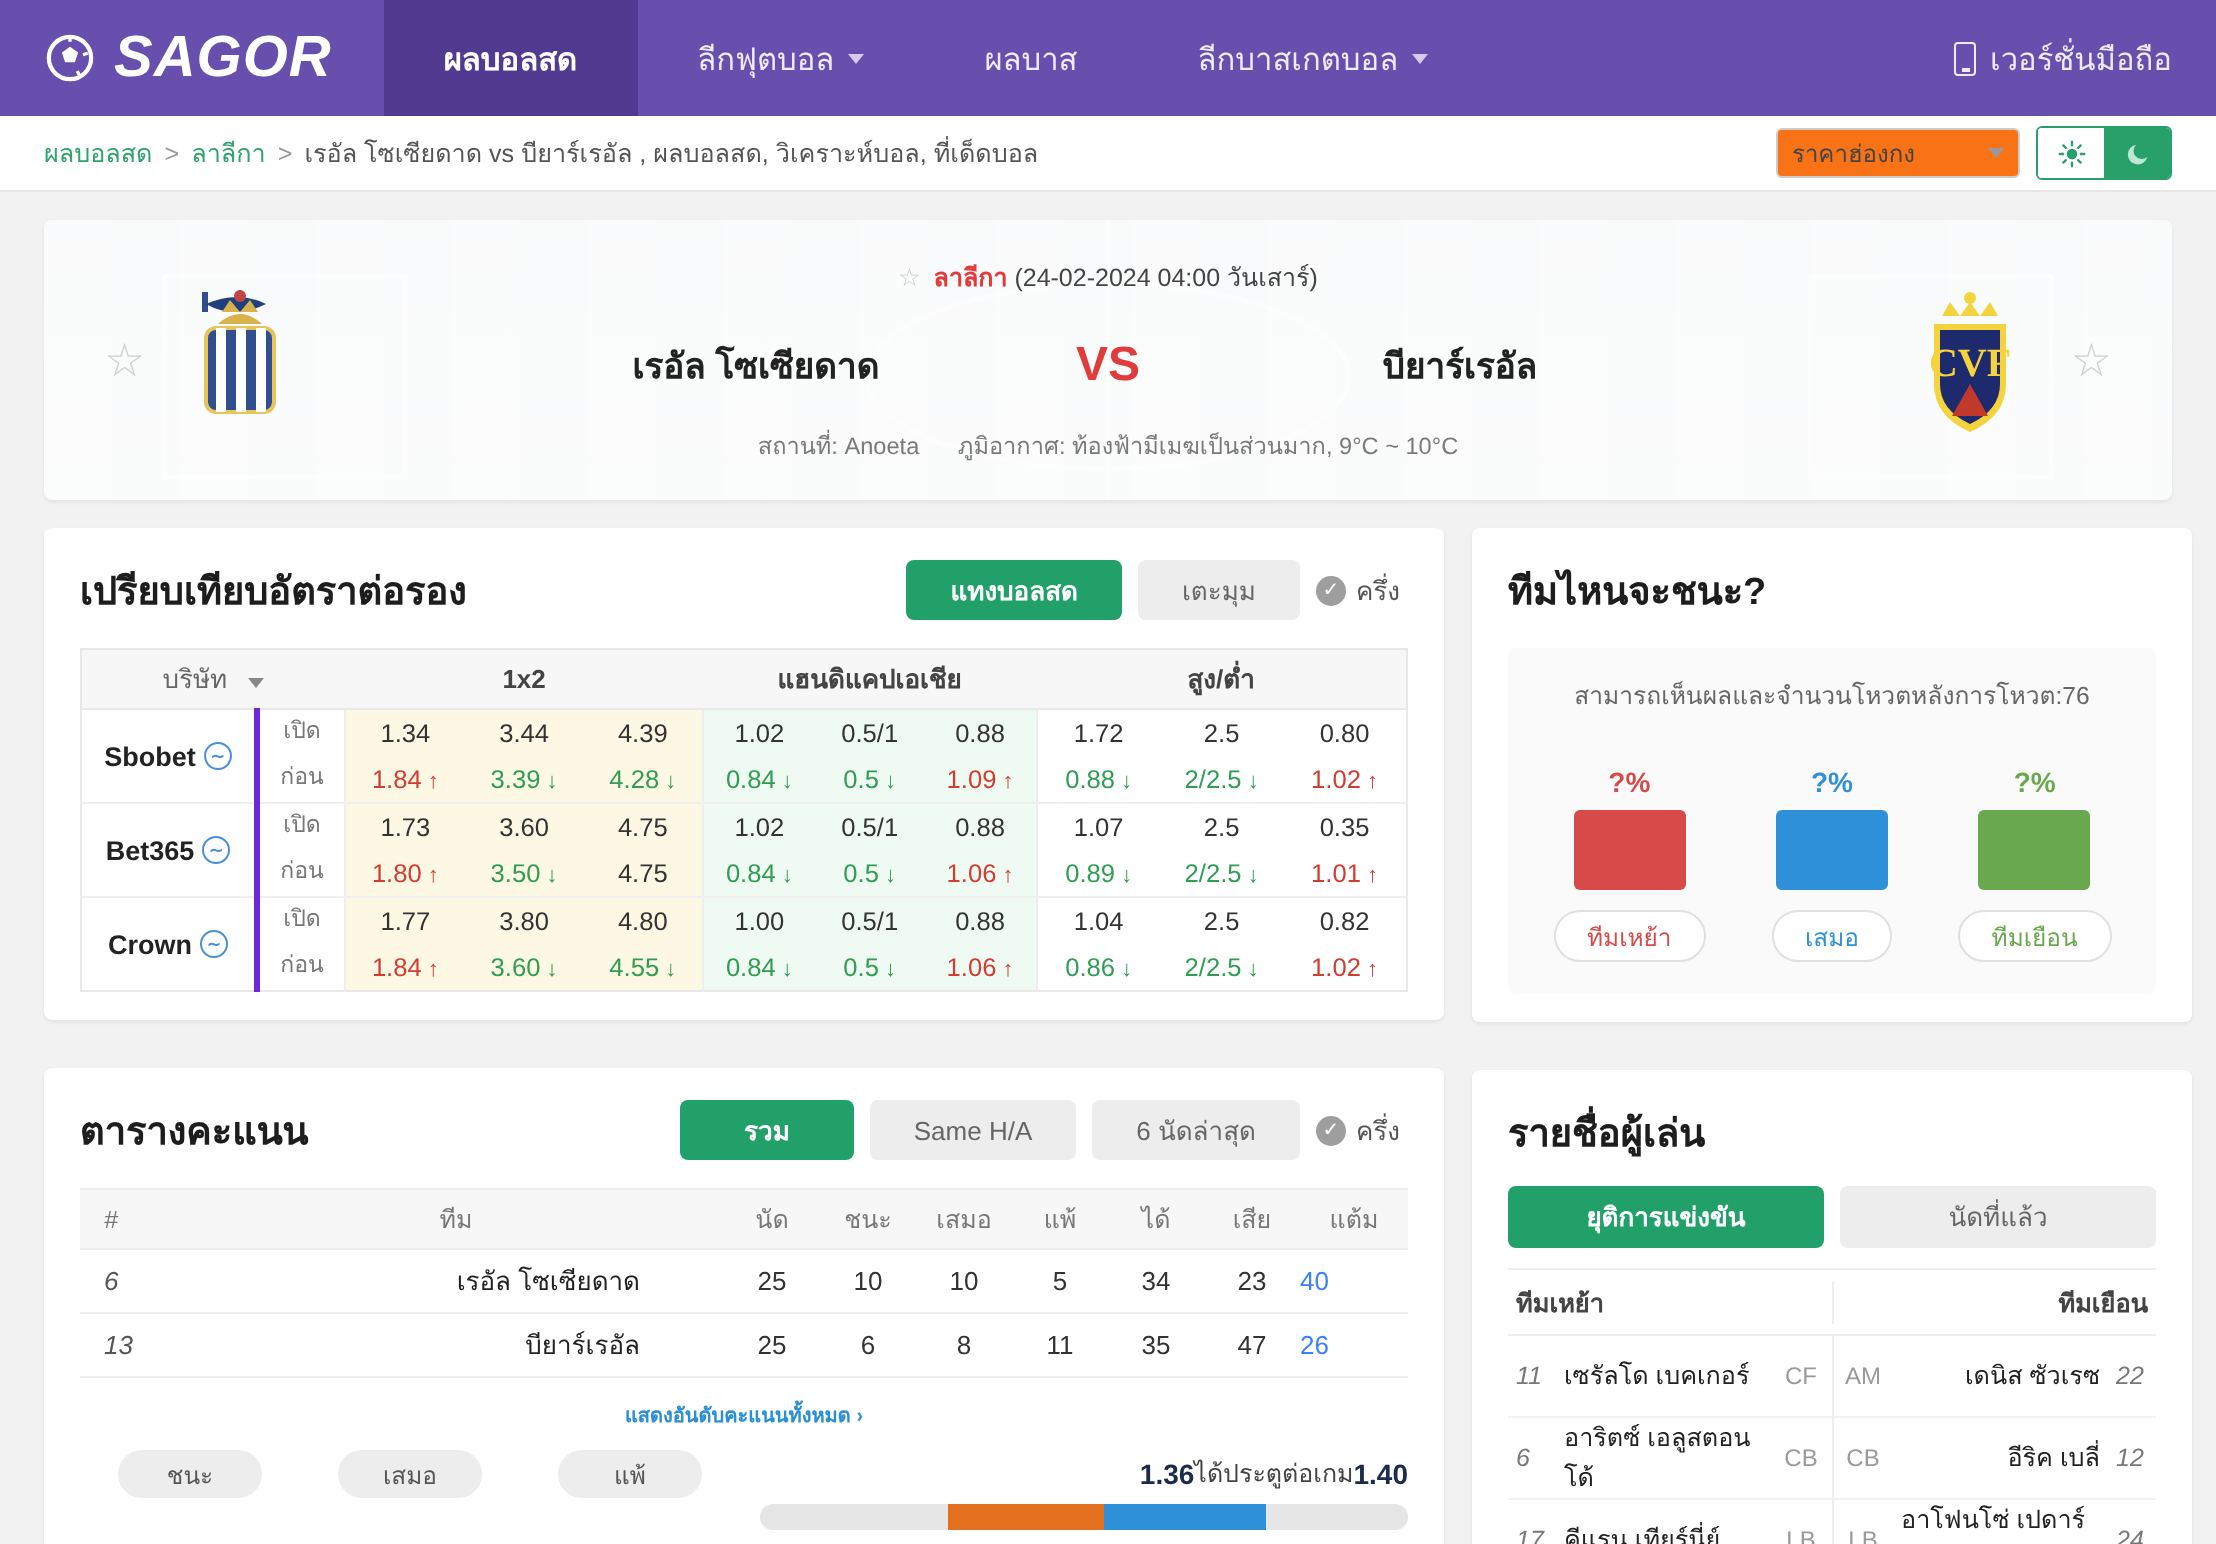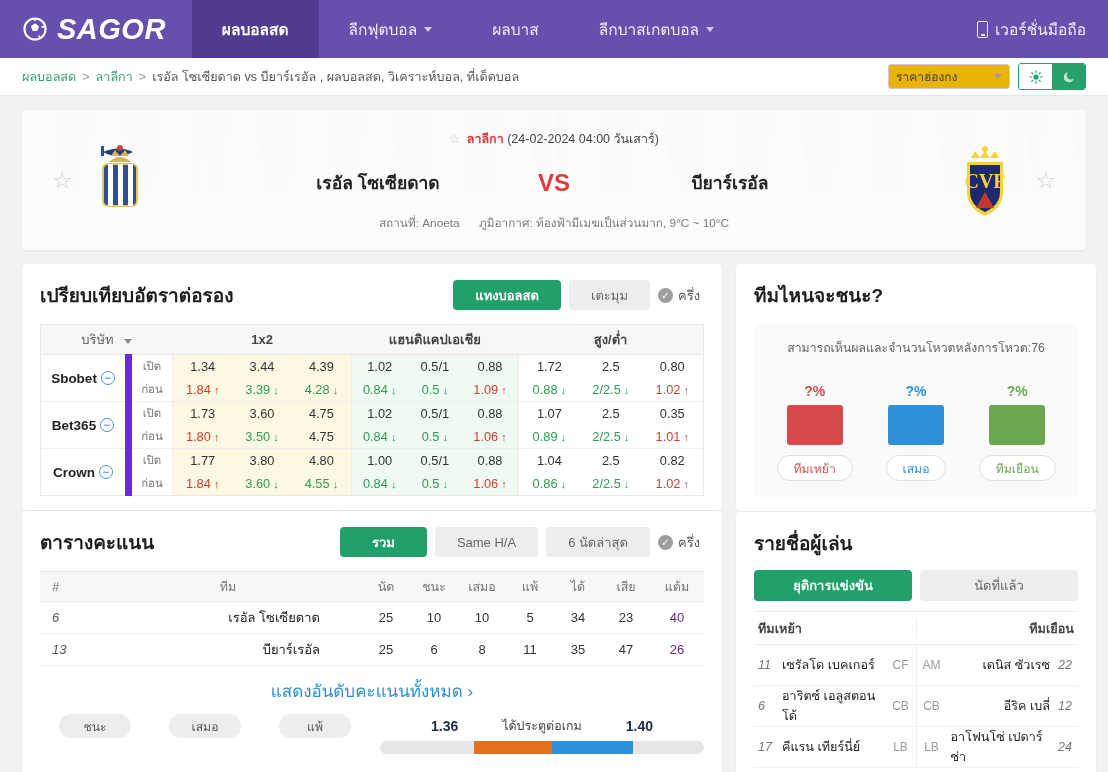--- a/index.html
+++ b/index.html
@@ -66,21 +66,21 @@
     padding: 0 22px;
     border-bottom: 1px solid #e6e6e6;
   }
   .crumbs { font-size: 12.6px; color: #555; display: flex; align-items: center; gap: 6px; }
   .crumbs a { color: #2fa36b; text-decoration: none; cursor: pointer; }
   .crumbs .sep { color: #999; }
   .crumbs .tail { color: #555; }
   .crumb-right { display: flex; align-items: center; gap: 8px; }
   .select-box {
     width: 122px; height: 25px;
-    border: 1px solid #ccc; border-radius: 3px; background: #eab308;
+    border: 1px solid #ccc; border-radius: 3px; background: #f97316;
     display: flex; align-items: center; justify-content: space-between;
     padding: 0 7px; font-size: 12px; color: #444; cursor: pointer;
   }
   .select-box .caret {
     width: 0; height: 0;
     border-left: 4px solid transparent; border-right: 4px solid transparent;
     border-top: 5px solid #999;
   }
   .toggle-group { display: flex; border: 1px solid #27a06a; border-radius: 3px; overflow: hidden; }
   .toggle-btn {
@@ -126,21 +126,21 @@
   .team-name { font-size: 17.5px; font-weight: bold; color: #222; min-width: 180px; }
   .vs { font-size: 24px; font-weight: bold; color: #e23b3b; }
   .venue-line { margin-top: 16px; font-size: 11.8px; color: #7a7a7a; }
   .venue-line span { margin: 0 8px; }
 
   
   .grid { display: flex; gap: 14px; margin-top: 14px; align-items: flex-start; }
   .col-left { width: 700px; flex: 0 0 700px; }
   .col-right { width: 360px; flex: 0 0 360px; }
 
-  .panel { padding: 16px 18px 14px 18px; margin-bottom: 1px; }
+  .panel { padding: 16px 18px 14px 18px; margin-bottom: 24px; }
   .panel-head { display: flex; align-items: center; justify-content: space-between; margin-bottom: 14px; }
   .panel-title { font-size: 19px; font-weight: bold; color: #1d1d1d; }
   .seg-group { display: flex; align-items: center; gap: 8px; }
   .seg {
     height: 30px; padding: 0 22px; border-radius: 4px;
     display: flex; align-items: center; justify-content: center;
     font-size: 13px; color: #666; background: #ededed; cursor: pointer; white-space: nowrap;
   }
   .seg.active { background: #21a06a; color: #fff; font-weight: bold; }
   .seg.check { background: transparent; padding: 0 4px 0 0; gap: 5px; color: #555; }
@@ -153,21 +153,21 @@
   table { border-collapse: collapse; width: 100%; }
   .odds-tbl { border: 1px solid #e8e8e8; font-size: 12.8px; }
   .odds-tbl th {
     background: #f7f7f7; color: #666; font-weight: normal; height: 30px;
     border-bottom: 1px solid #e8e8e8; font-size: 13px;
   }
   .odds-tbl th.grp { font-weight: bold; color: #444; }
   .odds-tbl td { border-bottom: 1px solid #efefef; text-align: center; }
   .odds-tbl tr:last-child td { border-bottom: none; }
   .co-cell {
-    width: 88px; border-right: 7px solid #6d28d9; font-weight: bold; font-size: 13.5px;
+    width: 88px; border-right: 3px solid #6d28d9; font-weight: bold; font-size: 13.5px;
     color: #222; text-align: center; padding: 12px 4px;
   }
   .co-inner { display: flex; align-items: center; justify-content: center; gap: 4px; }
   .co-chevron {
     width: 14px; height: 14px; border: 1px solid #4a90d9; border-radius: 50%;
     color: #4a90d9; font-size: 9px; display: flex; align-items: center; justify-content: center;
     cursor: pointer;
   }
   .lbl-cell {
     width: 44px; font-size: 11.5px; color: #777; text-align: center;
@@ -193,41 +193,42 @@
   .stand-tbl th {
     background: #f7f7f7; color: #777; font-weight: normal; height: 30px;
     border-top: 1px solid #eee; border-bottom: 1px solid #eee; font-size: 12.5px;
   }
   .stand-tbl td { height: 32px; border-bottom: 1px solid #f0f0f0; }
   .stand-tbl .rank { width: 54px; text-align: left; padding-left: 12px; font-style: italic; color: #555; }
   .stand-tbl th.rank-h { text-align: left; padding-left: 12px; font-style: italic; }
   .stand-tbl .tname { text-align: right; padding-right: 42px; color: #222; }
   .stand-tbl th.tname-h { text-align: center; padding-right: 0; }
   .stand-tbl .num { width: 48px; text-align: center; color: #333; }
-  .stand-tbl .pts { width: 54px; text-align: center; color: #701a75; }
+  .stand-tbl .pts { width: 54px; text-align: left; color: #3b82f6; }
   .showall {
-    text-align: center; font-size: 17px; color: #2a8fd4; padding: 11px 0 4px;
+    text-align: center; font-size: 10px; color: #2a8fd4; padding: 11px 0 4px;
     cursor: pointer;
+    font-weight: bold;
   }
 
   
   .compare { display: flex; gap: 10px; padding: 6px 0 0; }
   .cmp-left { width: 330px; flex: 0 0 330px; }
   .cmp-right { flex: 1; padding-top: 2px; }
   .pill-row { display: flex; justify-content: space-around; margin-bottom: 10px; }
   .pill {
     background: #ededed; border-radius: 13px; height: 24px; min-width: 72px;
     display: flex; align-items: center; justify-content: center;
     font-size: 12.2px; color: #555; cursor: pointer;
   }
   .barchart { display: flex; justify-content: space-around; align-items: flex-end; height: 46px; }
   .metric { margin-bottom: 14px; }
   .metric-top {
-    display: flex; align-items: center; justify-content: center;
-    font-size: 13px; margin-bottom: 5px; gap: 44px;
+    display: flex; align-items: center; justify-content: flex-end;
+    font-size: 13px; margin-bottom: 5px;
   }
   .metric-top .mv { font-weight: bold; color: #1d2b4a; font-size: 14px; }
   .metric-top .mlabel { color: #444; font-size: 12.5px; }
   .track { height: 13px; background: #e6e6e6; border-radius: 7px; display: flex; overflow: hidden; }
   .track .spacer { background: transparent; }
   .fill-o { background: #e2701e; }
   .fill-b { background: #2e90d9; }
   .track > div:first-child { border-radius: 7px 0 0 7px; }
   .track > div:last-child { border-radius: 0 7px 7px 0; }
 

